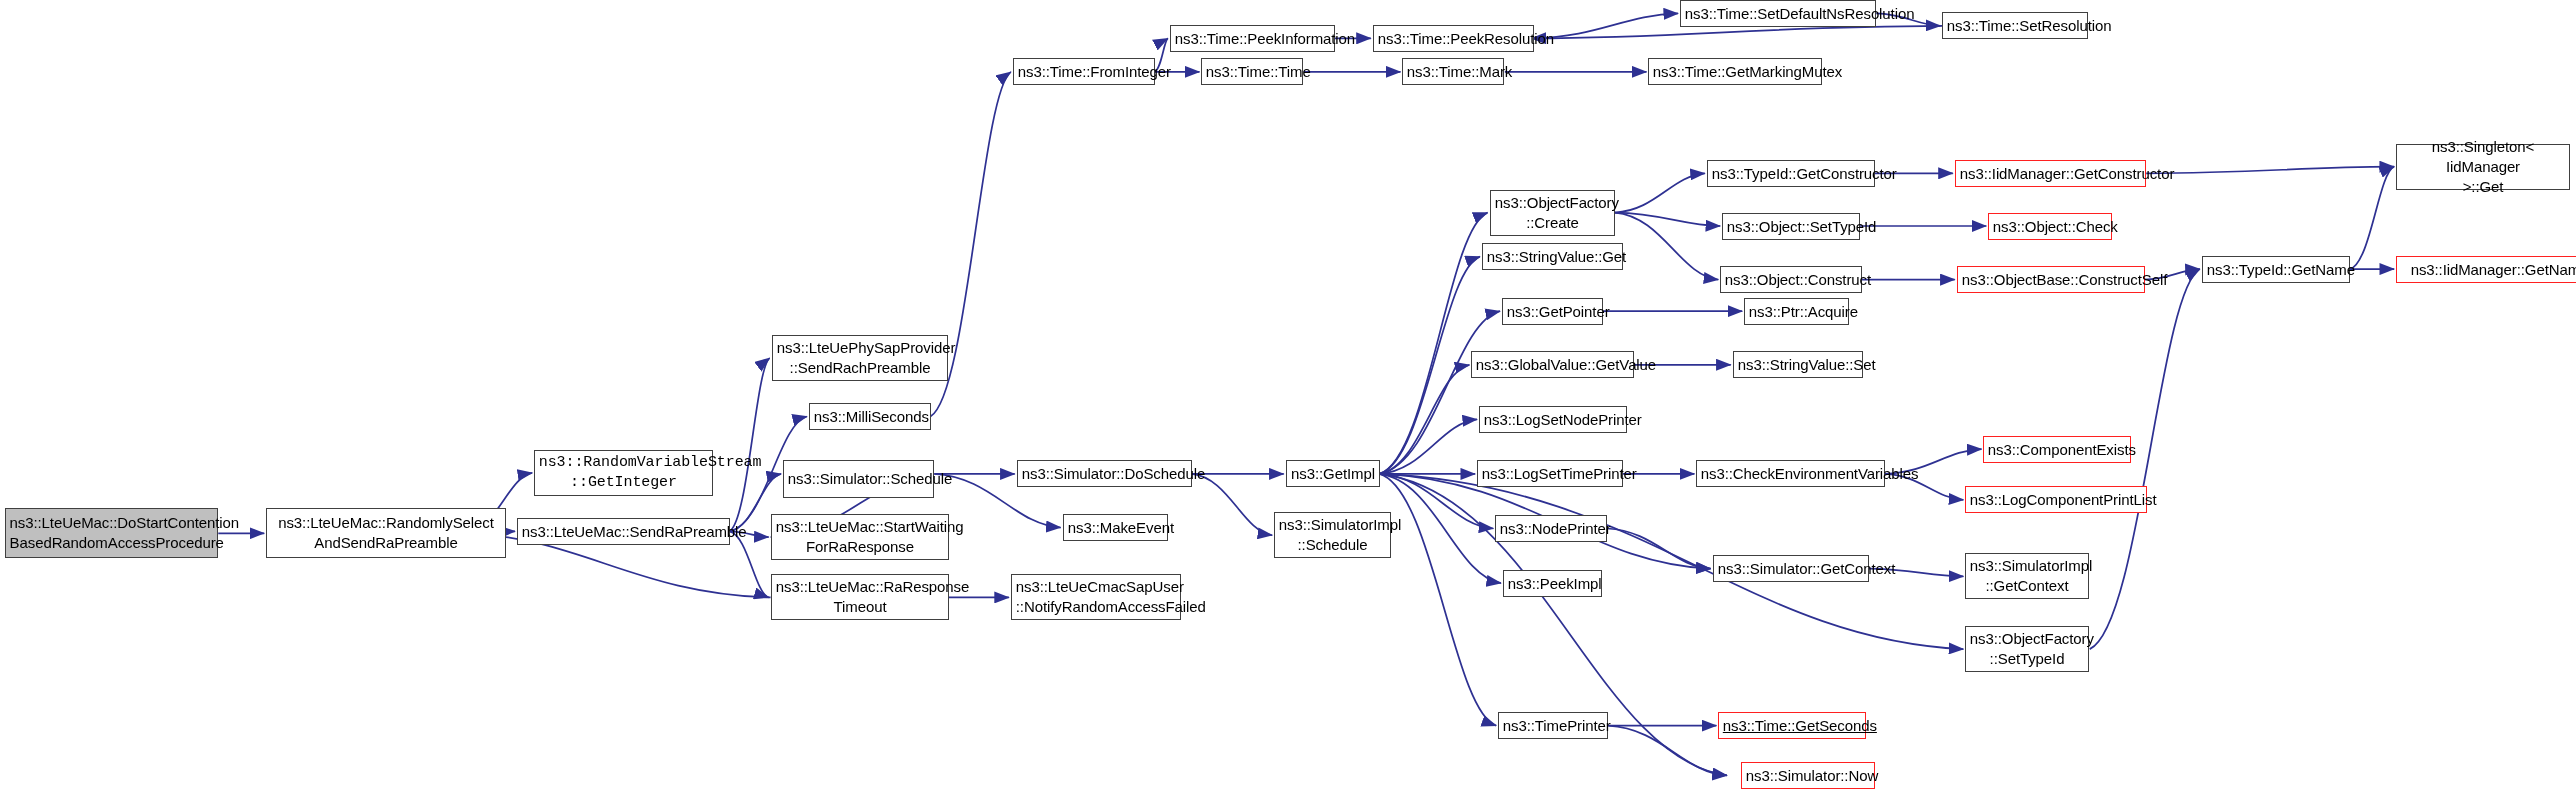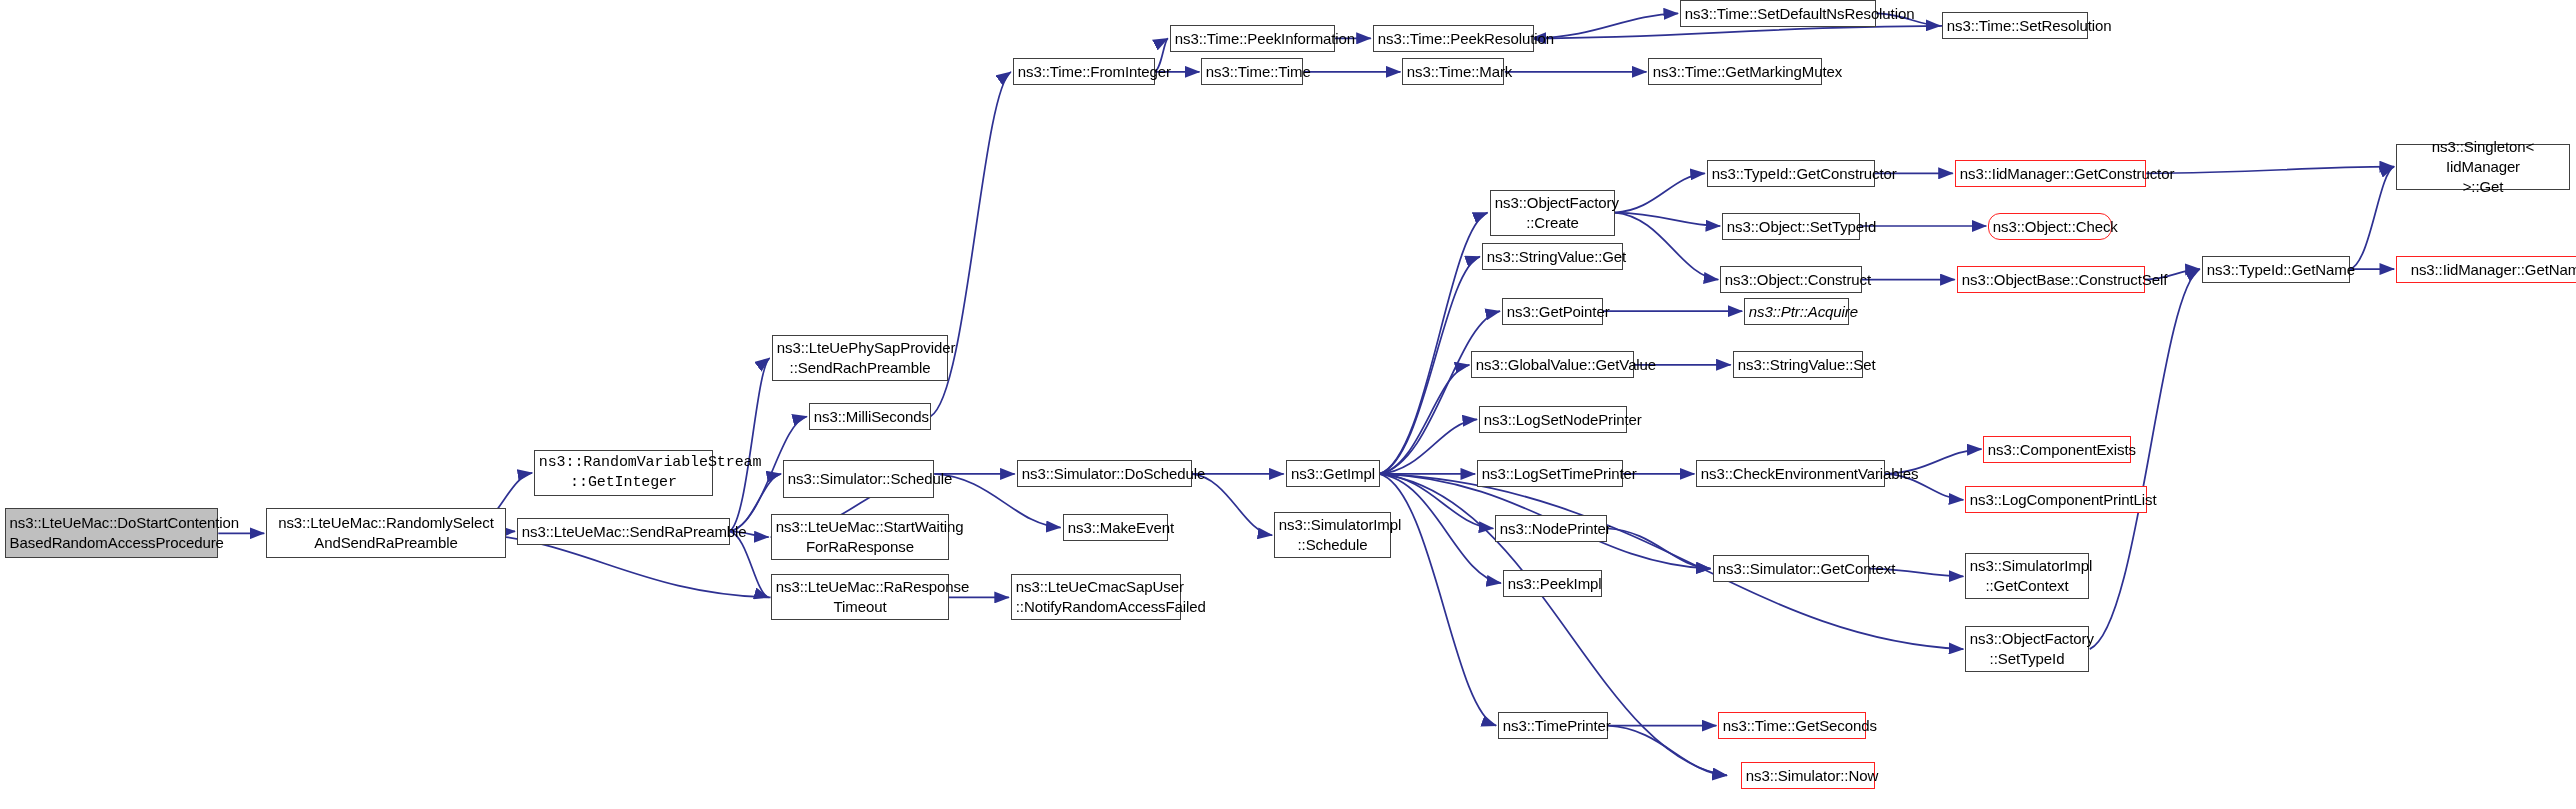--- a/index.html
+++ b/index.html
@@ -143,28 +143,28 @@
       <div class="node" style="left: 1502px; top: 298px; width: 101px; height: 27px;"><span>ns3::GetPointer</span></div>
       <div class="node" style="left: 1471px; top: 351px; width: 163px; height: 27px;"><span>ns3::GlobalValue::GetValue</span></div>
       <div class="node" style="left: 1479px; top: 406px; width: 148px; height: 27px;"><span>ns3::LogSetNodePrinter</span></div>
       <div class="node" style="left: 1477px; top: 460px; width: 146px; height: 27px;"><span>ns3::LogSetTimePrinter</span></div>
       <div class="node" style="left: 1495px; top: 515px; width: 112px; height: 27px;"><span>ns3::NodePrinter</span></div>
       <div class="node" style="left: 1503px; top: 570px; width: 99px; height: 27px;"><span>ns3::PeekImpl</span></div>
       <div class="node" style="left: 1498px; top: 712px; width: 110px; height: 27px;"><span>ns3::TimePrinter</span></div>
       <div class="node" style="left: 1707px; top: 160px; width: 168px; height: 27px;"><span>ns3::TypeId::GetConstructor</span></div>
       <div class="node" style="left: 1722px; top: 213px; width: 138px; height: 27px;"><span>ns3::Object::SetTypeId</span></div>
       <div class="node" style="left: 1720px; top: 266px; width: 142px; height: 27px;"><span>ns3::Object::Construct</span></div>
-      <div class="node" style="left: 1744px; top: 298px; width: 105px; height: 27px; font-style: italic;"><span>ns3::Ptr::Acquire</span></div>
+      <div class="node" style="left: 1744px; top: 298px; width: 105px; height: 27px;"><span>ns3::Ptr::Acquire</span></div>
       <div class="node" style="left: 1733px; top: 351px; width: 130px; height: 27px;"><span>ns3::StringValue::Set</span></div>
       <div class="node" style="left: 1696px; top: 460px; width: 189px; height: 27px;"><span>ns3::CheckEnvironmentVariables</span></div>
       <div class="node" style="left: 1713px; top: 555px; width: 156px; height: 27px;"><span>ns3::Simulator::GetContext</span></div>
-      <div class="node red" style="left: 1718px; top: 712px; width: 148px; height: 27px;"><span>ns3::Time::GetSeconds</span></div>
+      <div class="node red" style="left: 1718px; top: 712px; width: 148px; height: 27px; text-decoration: underline;"><span>ns3::Time::GetSeconds</span></div>
       <div class="node red" style="left: 1729px; top: 762px; width: 134px; height: 27px; margin-left: 12px;"><span>ns3::Simulator::Now</span></div>
       <div class="node red" style="left: 1955px; top: 160px; width: 191px; height: 27px;"><span>ns3::IidManager::GetConstructor</span></div>
-      <div class="node red" style="left: 1988px; top: 213px; width: 124px; height: 27px; border-radius: 12px;"><span>ns3::Object::Check</span></div>
+      <div class="node red" style="left: 1988px; top: 213px; width: 124px; height: 27px;"><span>ns3::Object::Check</span></div>
       <div class="node red" style="left: 1957px; top: 266px; width: 188px; height: 27px;"><span>ns3::ObjectBase::ConstructSelf</span></div>
       <div class="node red" style="left: 1983px; top: 436px; width: 148px; height: 27px;"><span>ns3::ComponentExists</span></div>
       <div class="node red" style="left: 1965px; top: 486px; width: 182px; height: 27px;"><span>ns3::LogComponentPrintList</span></div>
       <div class="node" style="left: 1965px; top: 553px; width: 124px; height: 46px;"><span>ns3::SimulatorImpl
 ::GetContext</span></div>
       <div class="node" style="left: 1965px; top: 626px; width: 124px; height: 46px;"><span>ns3::ObjectFactory
 ::SetTypeId</span></div>
       <div class="node" style="left: 2202px; top: 256px; width: 148px; height: 27px;"><span>ns3::TypeId::GetName</span></div>
       <div class="node red" style="left: 2396px; top: 256px; width: 207px; height: 27px; align-items: center;"><span>ns3::IidManager::GetName</span></div>
       <div class="node" style="left: 2396px; top: 144px; width: 174px; height: 46px;"><span>ns3::Singleton&lt; IidManager

